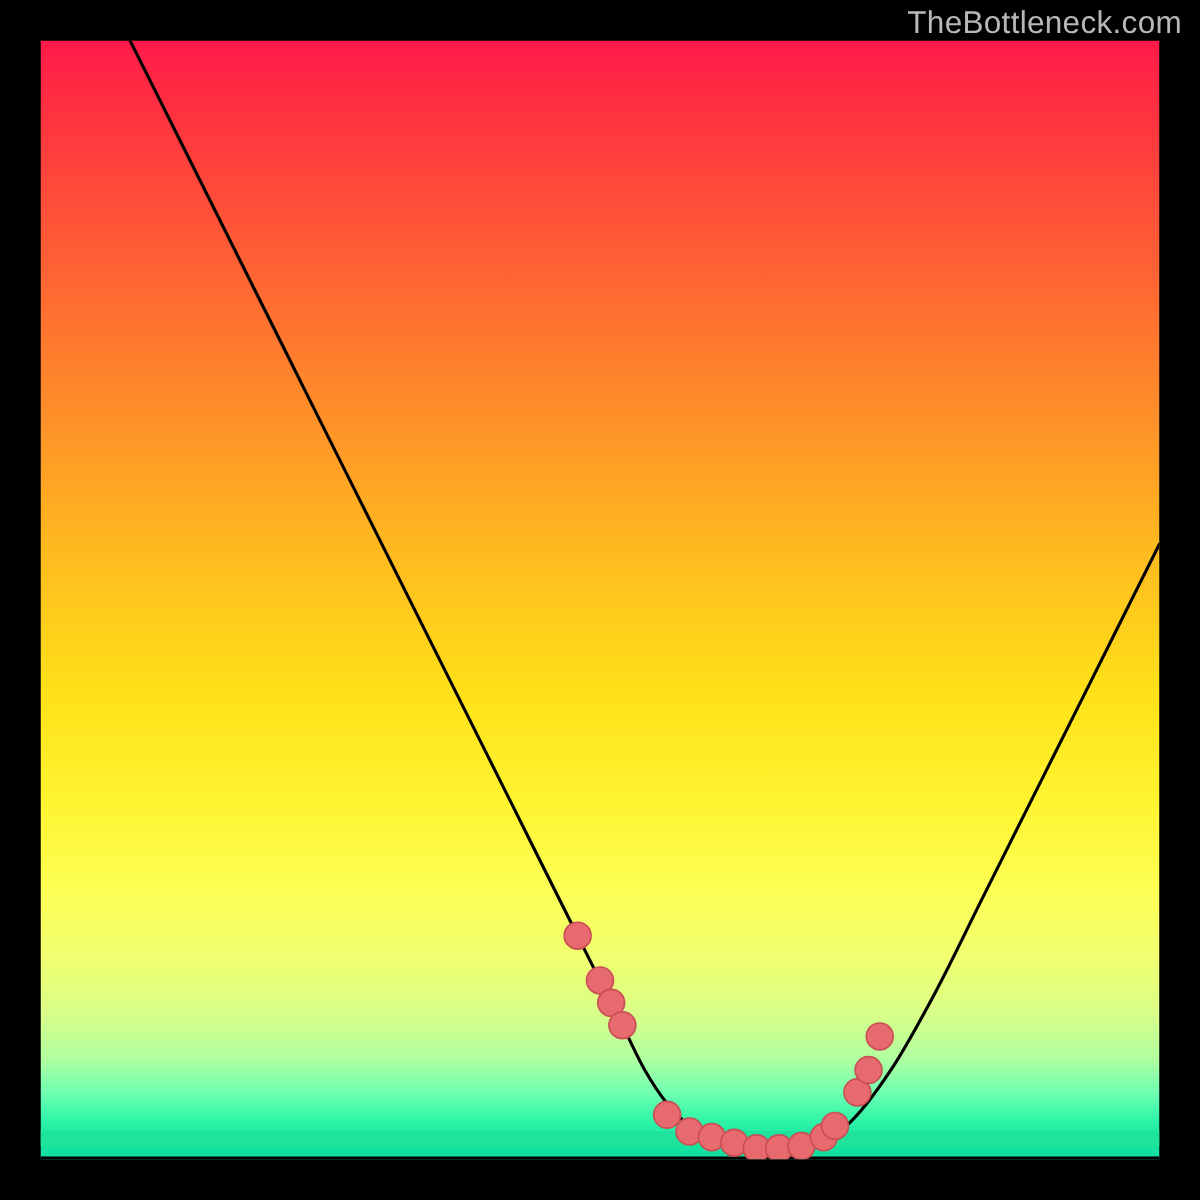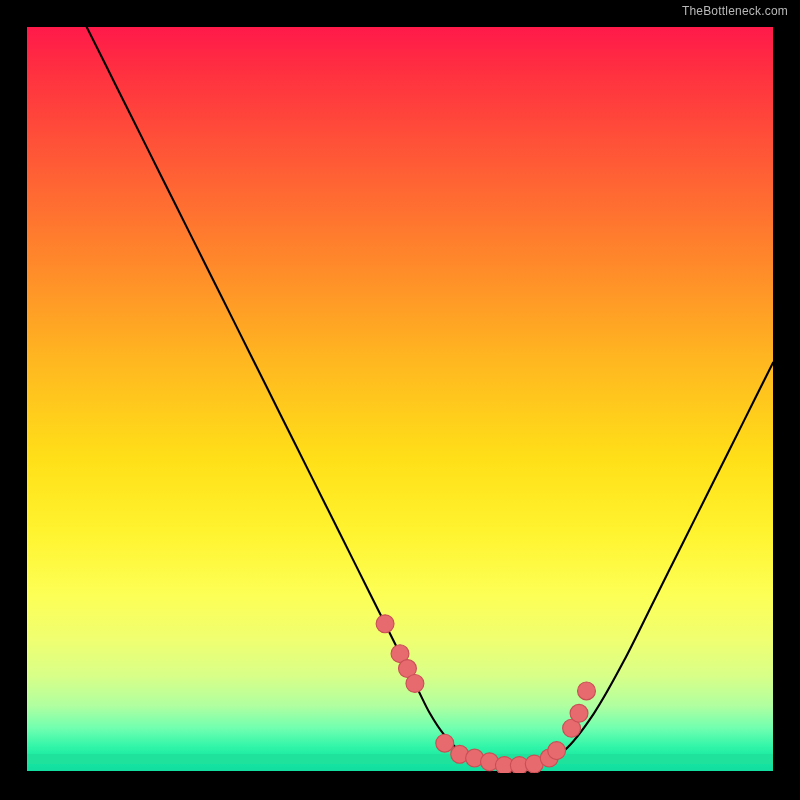--- a/index.html
+++ b/index.html
@@ -58,21 +58,21 @@
     position: absolute;
     inset: 0;
     width: 746px;
     height: 746px;
   }
   .watermark {
     position: absolute;
     top: 4px;
     right: 12px;
     color: #b8b8b8;
-    font-size: 12px;
+    font-size: 21px;
     font-weight: 500;
     letter-spacing: 0.2px;
   }
 </style>
 </head>
 <body>
 
 <div class="frame">
   <div class="gradient"></div>
   <div class="green-stripe"></div>

